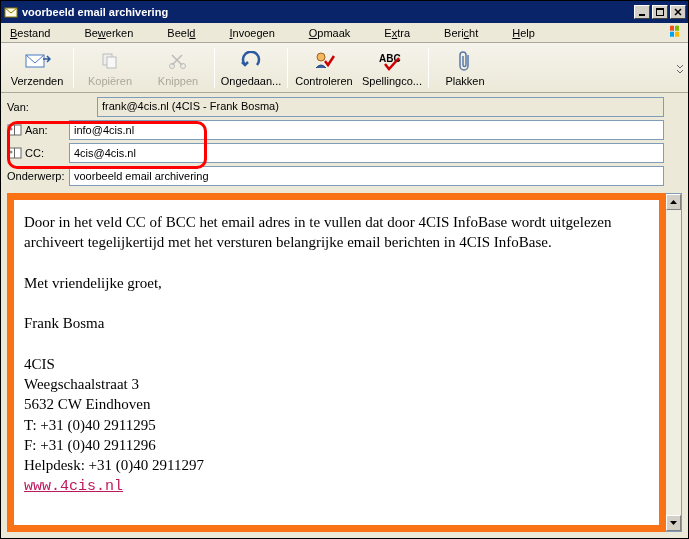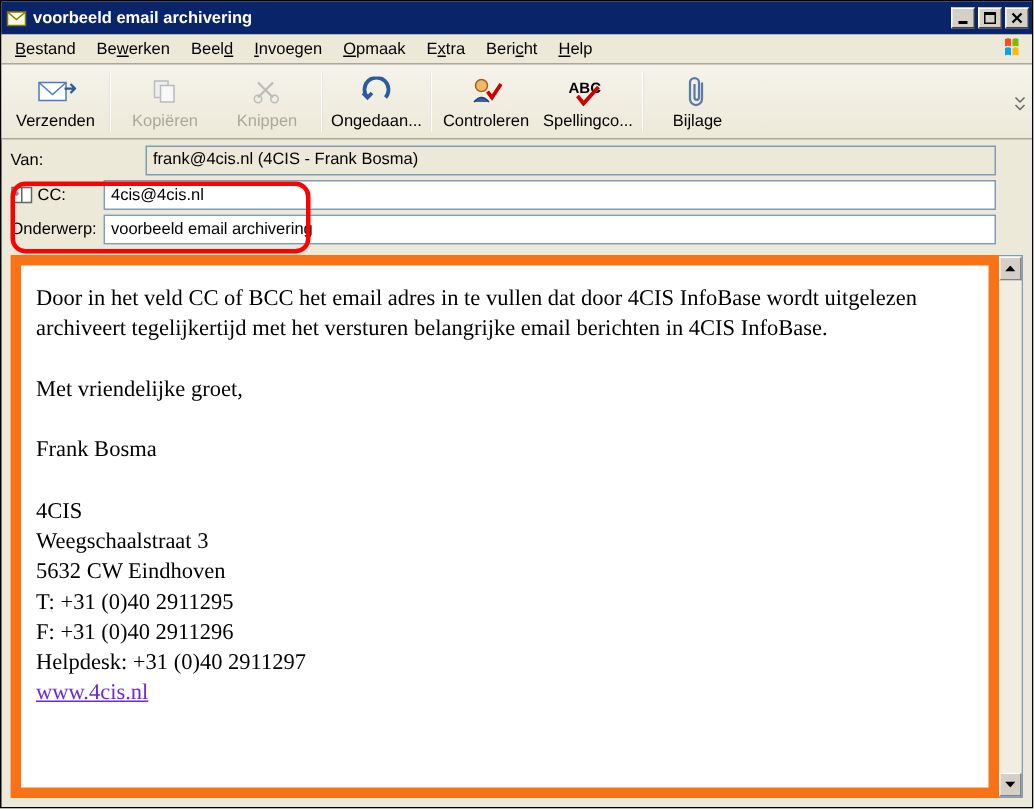--- a/index.html
+++ b/index.html
@@ -46,20 +46,21 @@
     font-family: Marlett, sans-serif;
   }
   .menubar {
     height: 20px;
     display: flex;
     align-items: center;
     padding: 0 2px;
     border-bottom: 1px solid #aca899;
     background: #ece9d8;
     position: relative;
+    gap: 20px;
   }
   .menubar span.menu-item {
     padding: 2px 7px;
     cursor: default;
   }
   .menubar span.menu-item u { text-decoration: underline; }
   .win-logo {
     position: absolute; right: 2px; top: 1px;
     width: 18px; height: 16px;
   }
@@ -144,21 +145,21 @@
   .body-content {
     flex: 1;
     background: #fff;
     border: 7px solid #f97316;
     padding: 12px 10px;
     font-family: "Times New Roman", serif;
     font-size: 15px;
     line-height: 1.35;
     overflow: hidden;
   }
-  .body-content a { color: #6d28d9; }
+  .body-content a { color: #be185d; font-family: Liberation Mono, monospace; }
   .vscroll {
     width: 16px;
     background: #ece9d8;
     border: 1px solid #7f9db9;
     border-left: none;
     display: flex;
     flex-direction: column;
   }
   .scroll-btn {
     height: 16px;
@@ -286,33 +287,44 @@
       </span>
       <span class="tlabel">Spellingco...</span>
     </div>
     <div class="tool-sep"></div>
     <div class="tool-btn">
       <span class="ticon">
         <svg width="16" height="22" viewBox="0 0 16 22">
             <path d="M11 5 L11 16 A 4 4 0 0 1 3 16 L3 5 A 3 3 0 0 1 9 5 L9 15 A 1.5 1.5 0 0 1 6 15 L6 6" fill="none" stroke="#5a7aa8" stroke-width="1.5"></path>
           </svg>
       </span>
-      <span class="tlabel">Bijlage</span>
+      <span class="tlabel">Plakken</span>
     </div>
     <div class="toolbar-chevron">
       <svg width="8" height="30">
           <path d="M1 12 L4 15 L7 12 M1 17 L4 20 L7 17" fill="none" stroke="#666"></path>
         </svg>
     </div>
   </div>
 
   <div class="fields">
     <div class="field-row">
       <div class="field-label">Van:</div>
       <div class="field-input disabled">frank@4cis.nl    (4CIS - Frank Bosma)</div>
+    </div>
+    <div class="field-row">
+      <div class="field-label">
+        <svg class="abook-icon" viewBox="0 0 15 12">
+            <rect x="1" y="1" width="13" height="10" fill="#fff" stroke="#666"></rect>
+            <rect x="7" y="1" width="1" height="10" fill="#666"></rect>
+            <circle cx="4" cy="5" r="1.5" fill="#888"></circle>
+          </svg>
+        <span>Aan:</span>
+      </div>
+      <input class="field-input" value="info@4cis.nl" style="">
     </div>
     <div class="field-row">
       <div class="field-label">
         <svg class="abook-icon" viewBox="0 0 15 12">
             <rect x="1" y="1" width="13" height="10" fill="#fff" stroke="#666"></rect>
             <rect x="7" y="1" width="1" height="10" fill="#666"></rect>
             <circle cx="4" cy="5" r="1.5" fill="#888"></circle>
           </svg>
         <span>CC:</span>
       </div>

